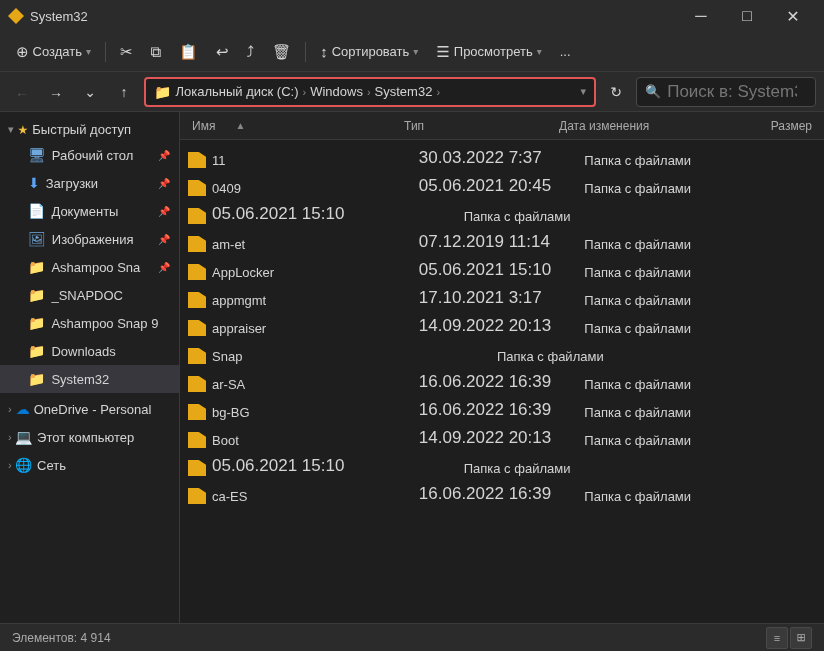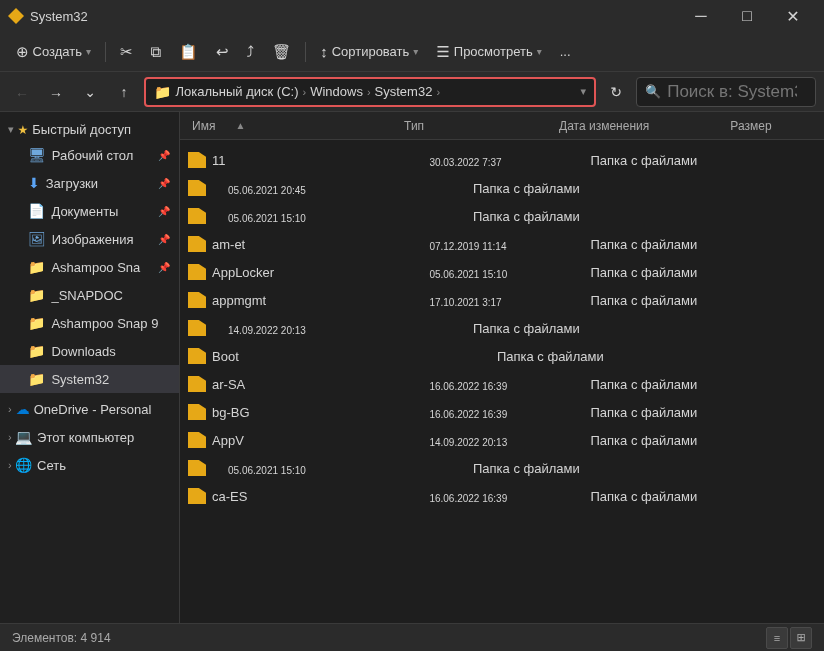--- a/index.html
+++ b/index.html
@@ -250,21 +250,21 @@
       font-size: 12px;
       display: flex;
       align-items: center;
       gap: 20px;
       cursor: pointer;
       padding: 0 4px;
     }
     .col-name { flex: 2.5; }
     .col-date { flex: 2; }
     .col-type { flex: 1.8; }
-    .col-size { flex: 1; text-align: right; justify-content: flex-start; }
+    .col-size { flex: 1; text-align: right; justify-content: flex-end; }
     .sort-arrow { font-size: 10px; color: #888; }
 
     .file-list {
       flex: 1;
       overflow-y: auto;
     }
     .file-list::-webkit-scrollbar { width: 8px; }
     .file-list::-webkit-scrollbar-track { background: #1e1e1e; }
     .file-list::-webkit-scrollbar-thumb { background: #555; border-radius: 4px; }
 
@@ -278,21 +278,21 @@
 
     .file-icon {
       width: 18px;
       height: 16px;
       background: #e6a817;
       clip-path: polygon(0 0, 60% 0, 100% 30%, 100% 100%, 0 100%);
       flex-shrink: 0;
       margin-right: 6px;
     }
     .file-name { flex: 2.5; color: #d4d4d4; font-size: 13px; overflow: hidden; white-space: nowrap; }
-    .file-date { flex: 2; color: #d4d4d4; font-size: 10px; margin-left: 16px; }
+    .file-date { flex: 2; color: #d4d4d4; font-size: 17px; }
     .file-type { flex: 1.8; color: #d4d4d4; font-size: 13px; }
     .file-size { flex: 1; color: #d4d4d4; font-size: 13px; text-align: right; }
 
     
     .status-bar {
       display: flex;
       align-items: center;
       background: #2b2b2b;
       height: 28px;
       padding: 0 12px;
@@ -501,20 +501,21 @@
     <div class="file-list">
     <div class="file-row">
           <div class="file-icon"></div>
           <span class="file-name">11</span>
           <span class="file-date">30.03.2022 7:37</span>
           <span class="file-type">Папка с файлами</span>
           <span class="file-size"></span>
         </div>
         <div class="file-row">
           <div class="file-icon"></div>
+          <span class="file-name">0409</span>
           <span class="file-date">05.06.2021 20:45</span>
           <span class="file-type">Папка с файлами</span>
           <span class="file-size"></span>
         </div>
         <div class="file-row">
           <div class="file-icon"></div>
           <span class="file-date">05.06.2021 15:10</span>
           <span class="file-type">Папка с файлами</span>
           <span class="file-size"></span>
         </div>
@@ -534,47 +535,48 @@
         </div>
         <div class="file-row">
           <div class="file-icon"></div>
           <span class="file-name">appmgmt</span>
           <span class="file-date">17.10.2021 3:17</span>
           <span class="file-type">Папка с файлами</span>
           <span class="file-size"></span>
         </div>
         <div class="file-row">
           <div class="file-icon"></div>
+          <span class="file-name">appraiser</span>
           <span class="file-date">14.09.2022 20:13</span>
           <span class="file-type">Папка с файлами</span>
           <span class="file-size"></span>
         </div>
         <div class="file-row">
           <div class="file-icon"></div>
-          <span class="file-name">Boot</span>
+          <span class="file-name">Snap</span>
           <span class="file-type">Папка с файлами</span>
           <span class="file-size"></span>
         </div>
         <div class="file-row">
           <div class="file-icon"></div>
           <span class="file-name">ar-SA</span>
           <span class="file-date">16.06.2022 16:39</span>
           <span class="file-type">Папка с файлами</span>
           <span class="file-size"></span>
         </div>
         <div class="file-row">
           <div class="file-icon"></div>
           <span class="file-name">bg-BG</span>
           <span class="file-date">16.06.2022 16:39</span>
           <span class="file-type">Папка с файлами</span>
           <span class="file-size"></span>
         </div>
         <div class="file-row">
           <div class="file-icon"></div>
-          <span class="file-name">AppV</span>
+          <span class="file-name">Boot</span>
           <span class="file-date">14.09.2022 20:13</span>
           <span class="file-type">Папка с файлами</span>
           <span class="file-size"></span>
         </div>
         <div class="file-row">
           <div class="file-icon"></div>
           <span class="file-date">05.06.2021 15:10</span>
           <span class="file-type">Папка с файлами</span>
           <span class="file-size"></span>
         </div>

